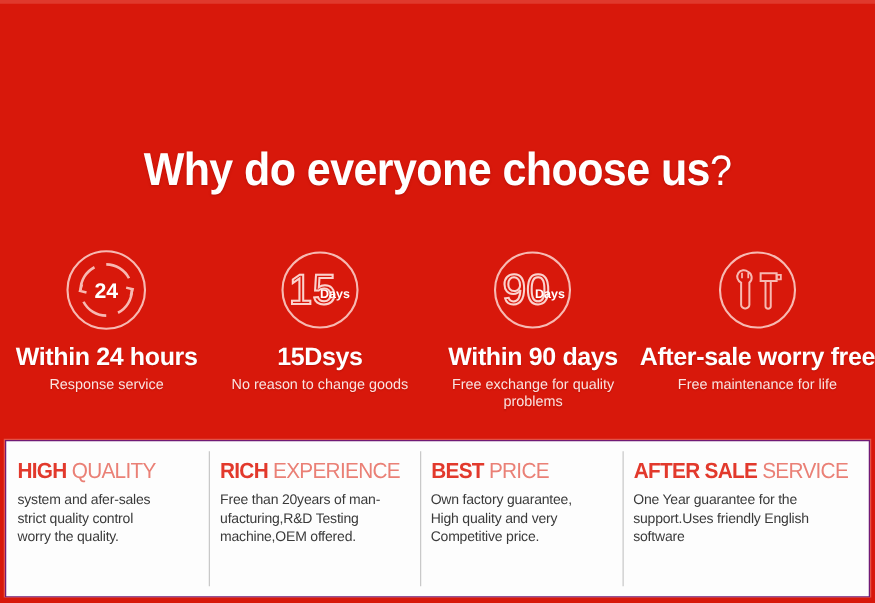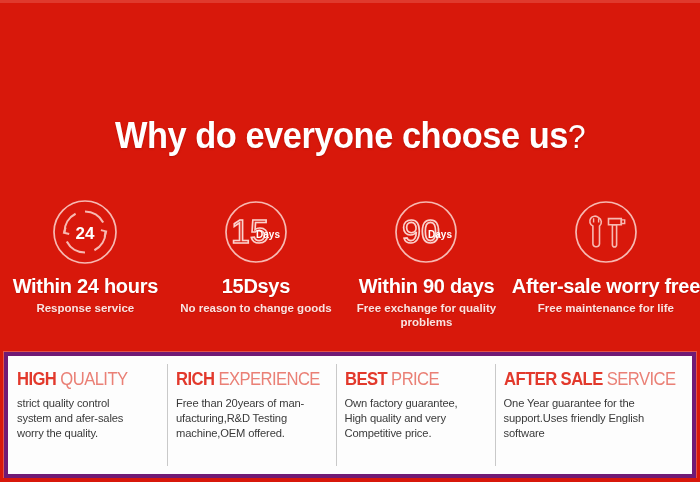--- a/index.html
+++ b/index.html
@@ -80,30 +80,29 @@
     white-space:nowrap;
     text-shadow:0 1px 1px rgba(120,0,0,.3);
   }
   .f-sub {
     margin-top:3px;
     color:#fbe3e0;
     font-size:11.5px;
     line-height:1.25;
     max-width:155px;
     text-shadow:0 1px 1px rgba(120,0,0,.25);
-    font-weight:bold;
   }
 
   
   .panel {
     position:absolute;
     left:4px; top:352px;
     width:692px; height:126px;
     background:#fdfdfd;
-    border:4px solid #701a75;
+    border:1px solid #701a75;
     display:flex;
     box-shadow:0 0 0 1px rgba(255,255,255,.25);
   }
   .panel-bottomline {
     position:absolute; left:0; bottom:0; width:700px; height:4px;
     background:#d8180b;
   }
   .col {
     flex:1 1 0;
     padding:14px 8px 10px 9px;
@@ -211,22 +210,22 @@
 </div>
 
 <div class="panel">
 
   <div class="col">
     <div class="c-head">
       <span class="strong">HIGH</span>
       <span class="light">QUALITY</span>
     </div>
     <div class="c-body">
+      <div>system and afer-sales</div>
       <div>strict quality control</div>
-      <div>system and afer-sales</div>
       <div>worry the quality.</div>
     </div>
   </div>
 
   <div class="col">
     <div class="c-head">
       <span class="strong">RICH</span>
       <span class="light">EXPERIENCE</span>
     </div>
     <div class="c-body">

